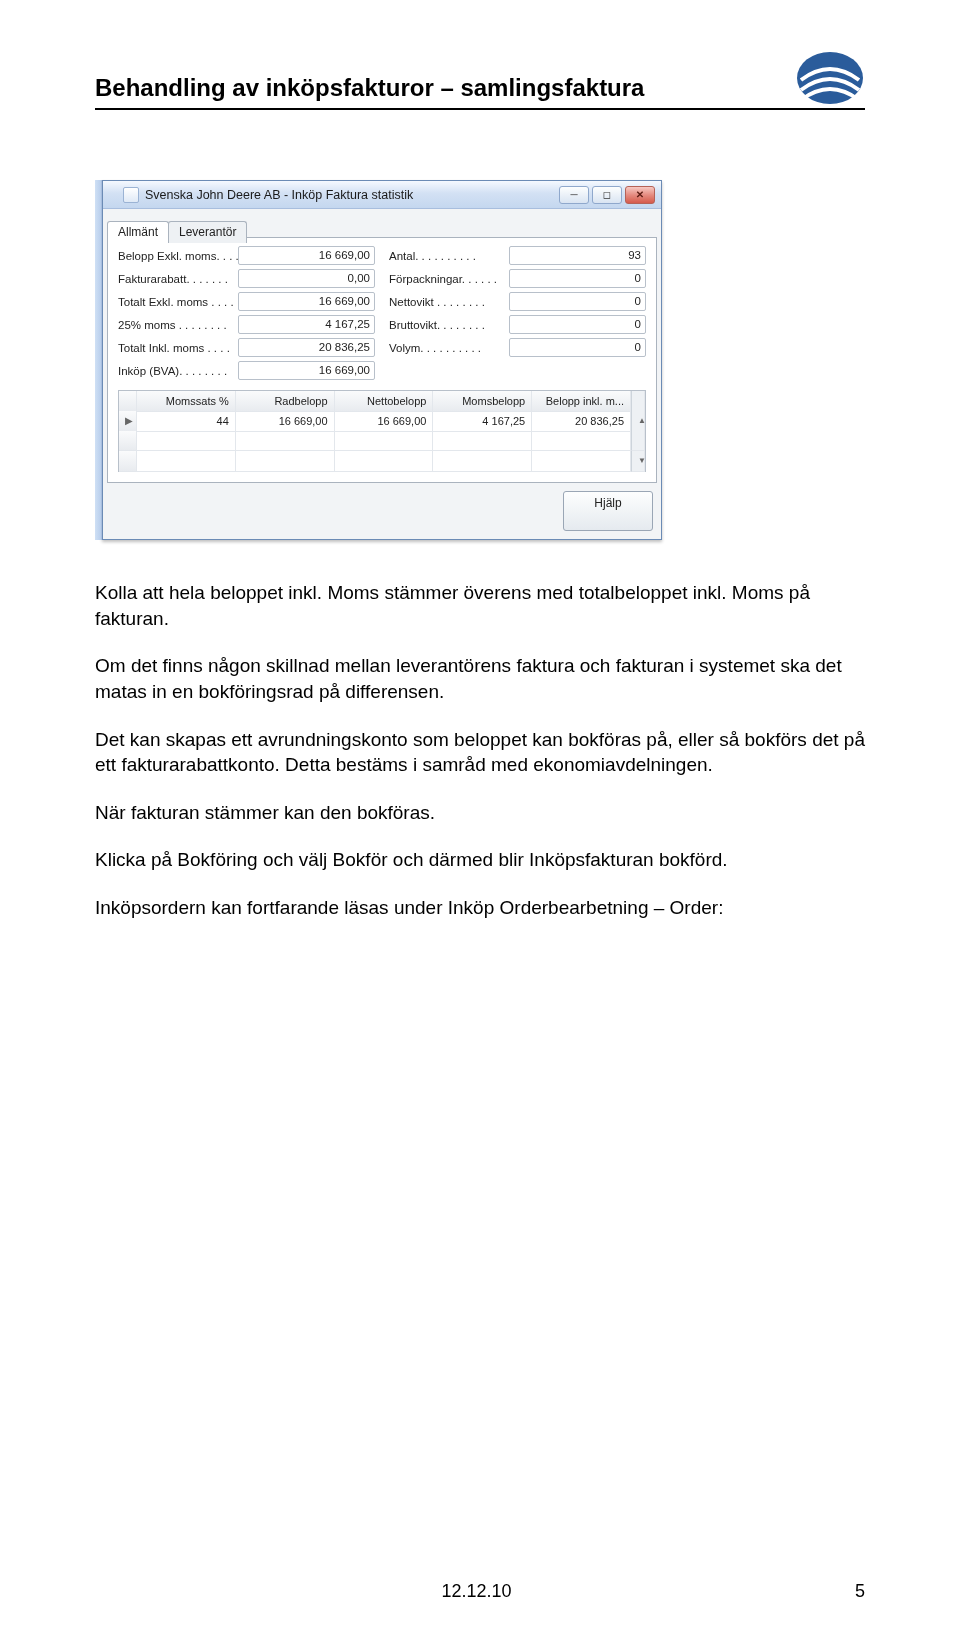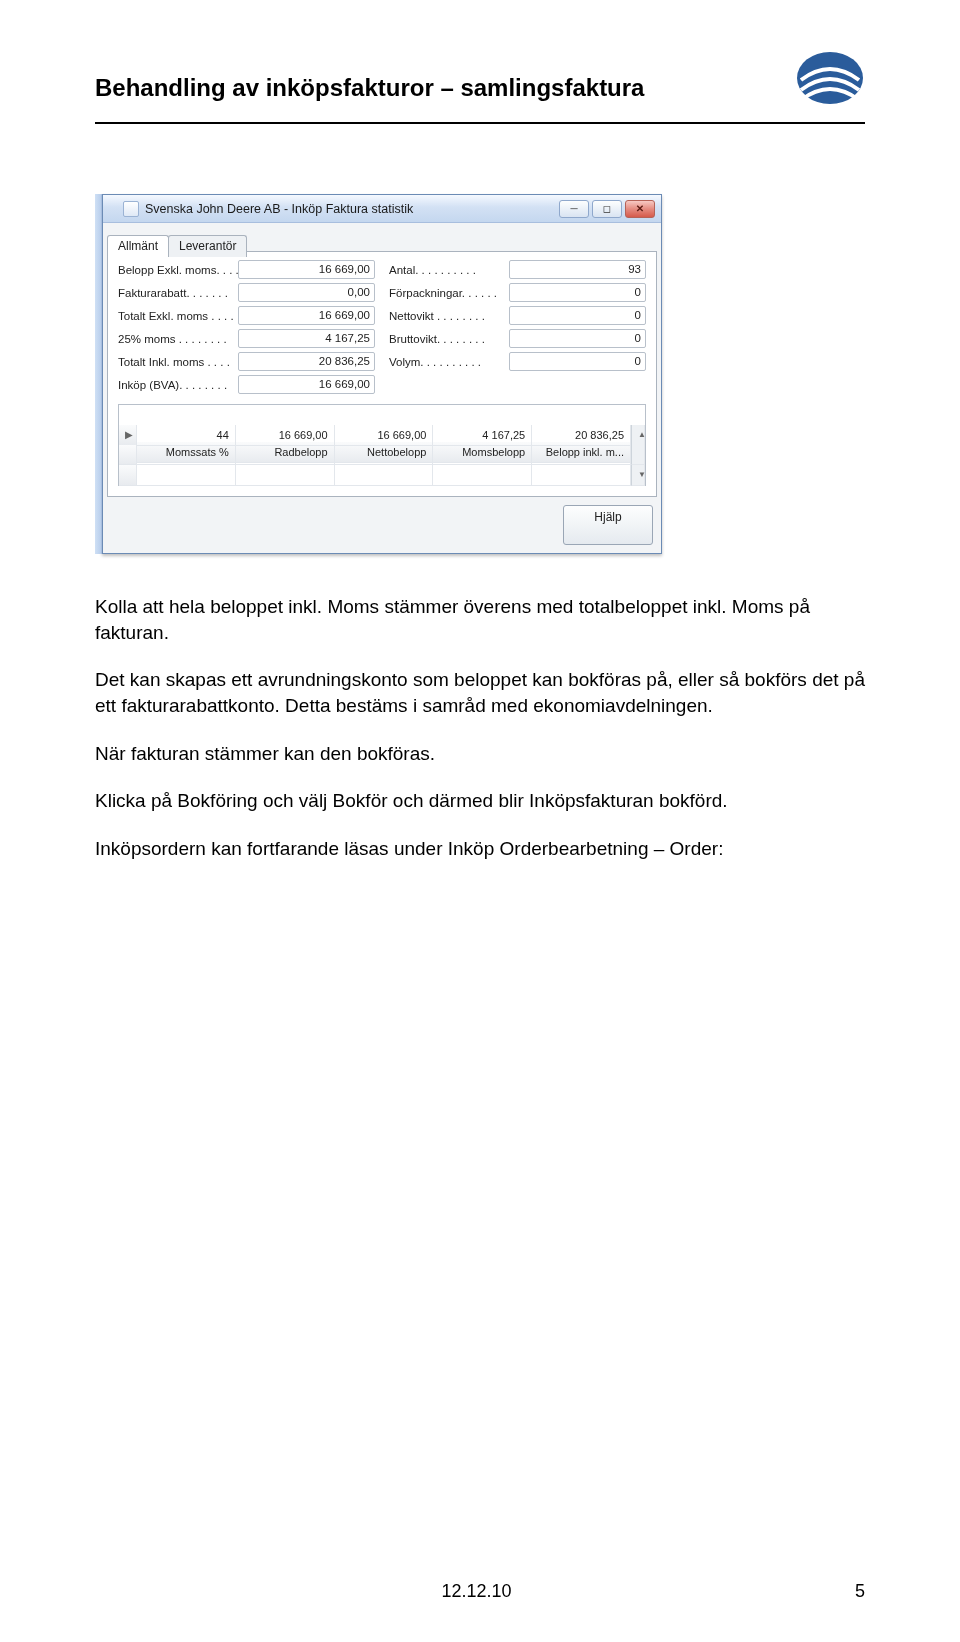--- a/index.html
+++ b/index.html
@@ -14,21 +14,21 @@
   .page {
     padding: 50px 95px 40px 95px;
     height: 100%;
     position: relative;
   }
   .header-row {
     display: flex;
     justify-content: space-between;
     align-items: flex-end;
     border-bottom: 2px solid #000;
-    padding-bottom: 20px;
+    padding-bottom: 6px;
     margin-bottom: 70px;
   }
   .doc-title {
     font-size: 24px;
     font-weight: bold;
   }
   .logo {
     width: 70px;
     height: 56px;
     position: relative;
@@ -145,21 +145,20 @@
     grid-template-columns: 18px 1fr 1fr 1fr 1fr 1fr 14px;
     height:20px;
   }
   .tbl-head .tc {
     background: linear-gradient(#fafbfc,#e8ebef);
     border-right:1px solid #cdd4db;
     border-bottom:1px solid #cdd4db;
     text-align:center;
     line-height:20px;
     font-size:11px;
-    margin-top:37px;
   }
   .tbl-row .tc {
     border-right:1px solid #e3e7ec;
     border-bottom:1px solid #e3e7ec;
     padding:0 6px;
     text-align:right;
     line-height:20px;
   }
   .tbl-row .tc.rowhead {
     background: linear-gradient(#fafbfc,#e8ebef);
@@ -345,20 +344,21 @@
         </div>
         <div class="help-row">
           <div class="help-btn">Hjälp</div>
         </div>
       </div>
     </div>
   </div>
 
   <div class="body-text">
     <p>Kolla att hela beloppet inkl. Moms stämmer överens med totalbeloppet inkl. Moms på fakturan.</p>
+    <p>Om det finns någon skillnad mellan leverantörens faktura och fakturan i systemet ska det matas in en bokföringsrad på differensen.</p>
     <p>Det kan skapas ett avrundningskonto som beloppet kan bokföras på, eller så bokförs det på ett fakturarabattkonto. Detta bestäms i samråd med ekonomiavdelningen.</p>
     <p>När fakturan stämmer kan den bokföras.</p>
     <p>Klicka på Bokföring och välj Bokför och därmed blir Inköpsfakturan bokförd.</p>
     <p>Inköpsordern kan fortfarande läsas under Inköp Orderbearbetning – Order:</p>
   </div>
 
   <div class="footer">
     <div class="sp"></div>
     <div class="date">12.12.10</div>
     <div class="pg">5</div>

